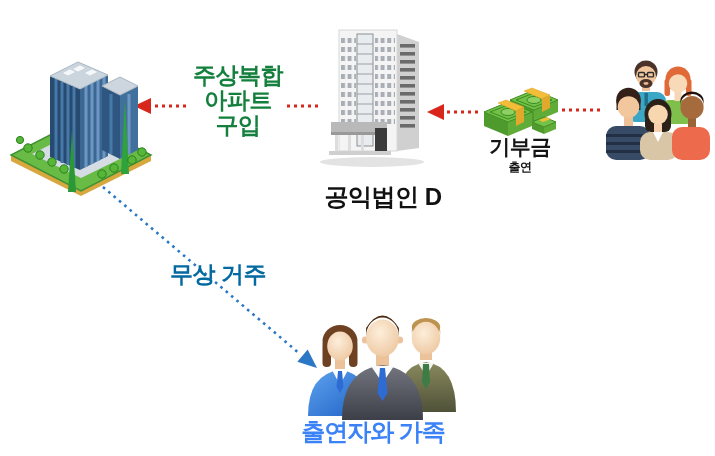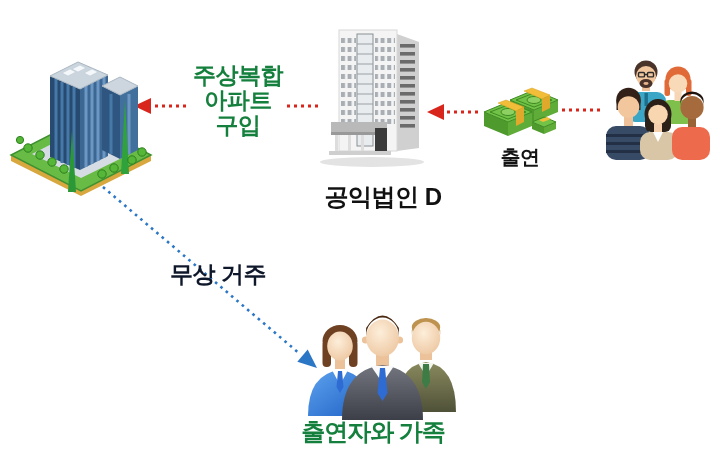--- a/index.html
+++ b/index.html
@@ -7,23 +7,23 @@
     position:relative;width:715px;height:456px;background:#ffffff;overflow:hidden;
     font-family:"Liberation Sans","DejaVu Sans",sans-serif;
   }
   #canvas *{box-sizing:border-box;}
   .abs{position:absolute;}
   .label{font-weight:800;letter-spacing:-0.5px;text-align:center;line-height:1.08;}
   #purchase-text{left:176px;top:63px;width:124px;font-size:23px;line-height:25px;color:#15803d;white-space:pre-line;}
   #foundation-text{left:313px;top:184px;width:140px;font-size:24px;color:#111111;}
   #donation-text{left:477px;top:136px;width:86px;color:#141414;}
   #donation-text .l1{font-size:21px;display:block;}
-  #donation-text .l2{font-size:20px;display:block;margin-top:11px;}
-  #residence-text{left:156px;top:262px;width:124px;font-size:23px;color:#0f172a;}
-  #family-text{left:288px;top:419px;width:170px;font-size:24px;color:#15803d;letter-spacing:-1px;}
+  #donation-text .l2{font-size:12px;display:block;margin-top:2px;}
+  #residence-text{left:156px;top:262px;width:124px;font-size:23px;color:#0369a1;}
+  #family-text{left:288px;top:419px;width:170px;font-size:24px;color:#3b82f6;letter-spacing:-1px;}
   #starburst{left:181px;top:163px;width:142px;height:98px;}
   #starburst svg{position:absolute;left:0;top:0;}
   .burst-text{position:absolute;inset:0;display:flex;align-items:center;justify-content:center;
     font-size:20px;line-height:23px;font-weight:800;color:#0c0c0c;text-align:center;white-space:pre-line;letter-spacing:-0.5px;}
   svg{display:block;}
 </style>
 </head>
 <body>
 
 <div id="canvas">
@@ -250,20 +250,21 @@
     <path d="M70.1,28 A16.4,18.4 0 0 1 102.9,28 L102.9,20 Q95,7.5 86.5,7.5 Q78,7.5 70.1,20 Z" fill="#4a2a12"></path>
   </svg>
 
   <div id="purchase-text" class="abs label">주상복합
 아파트
 구입</div>
 
   <div id="foundation-text" class="abs label">공익법인 D</div>
 
   <div id="donation-text" class="abs label">
+    <span class="l1">기부금</span>
     <span class="l2">출연</span>
   </div>
 
   <div id="residence-text" class="abs label">무상 거주</div>
 
   <div id="family-text" class="abs label">출연자와 가족</div>
 
 </div>
 
 </body></html>

